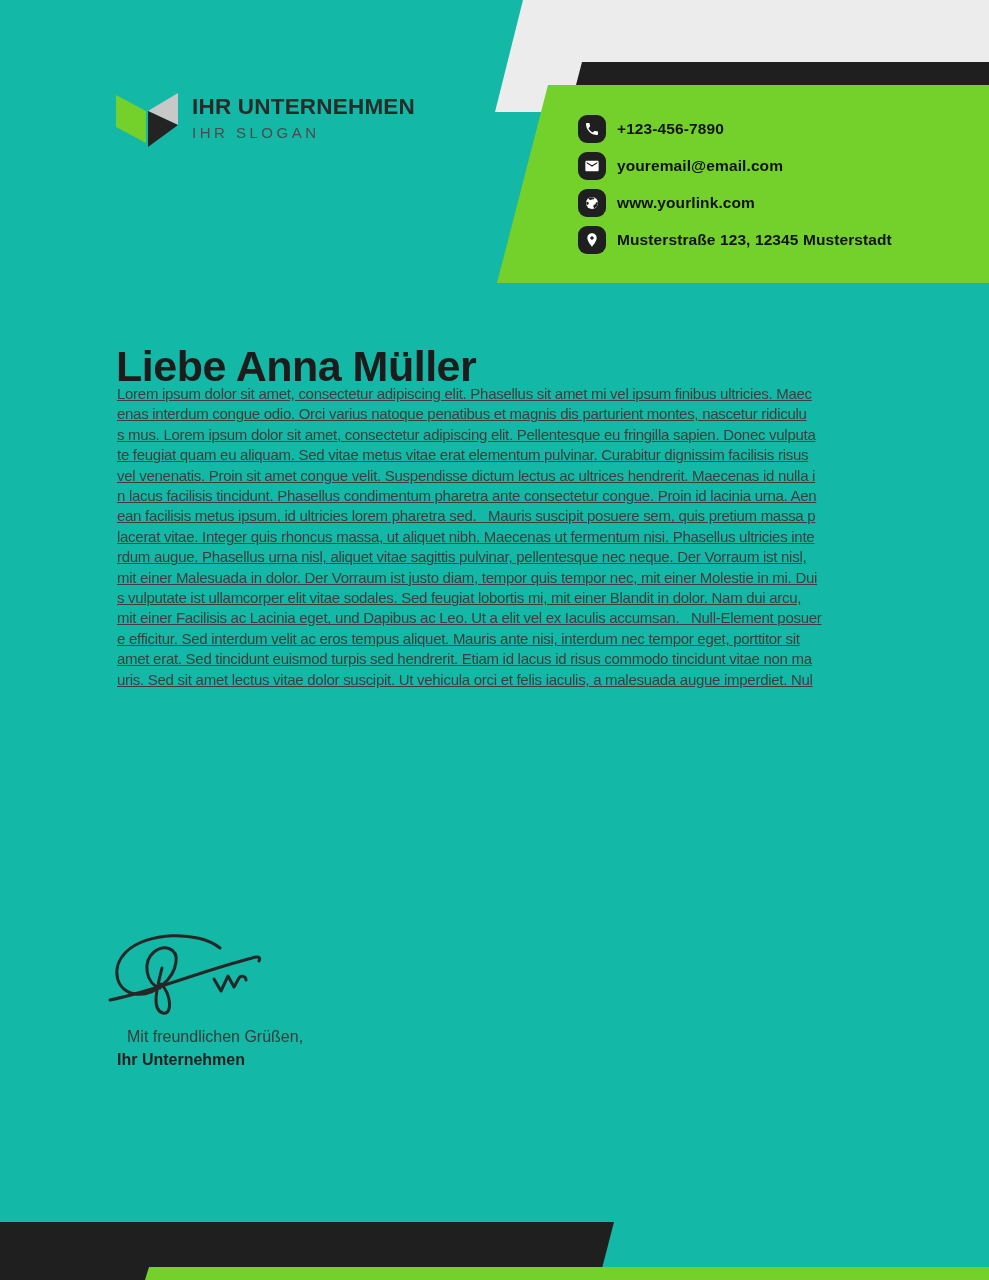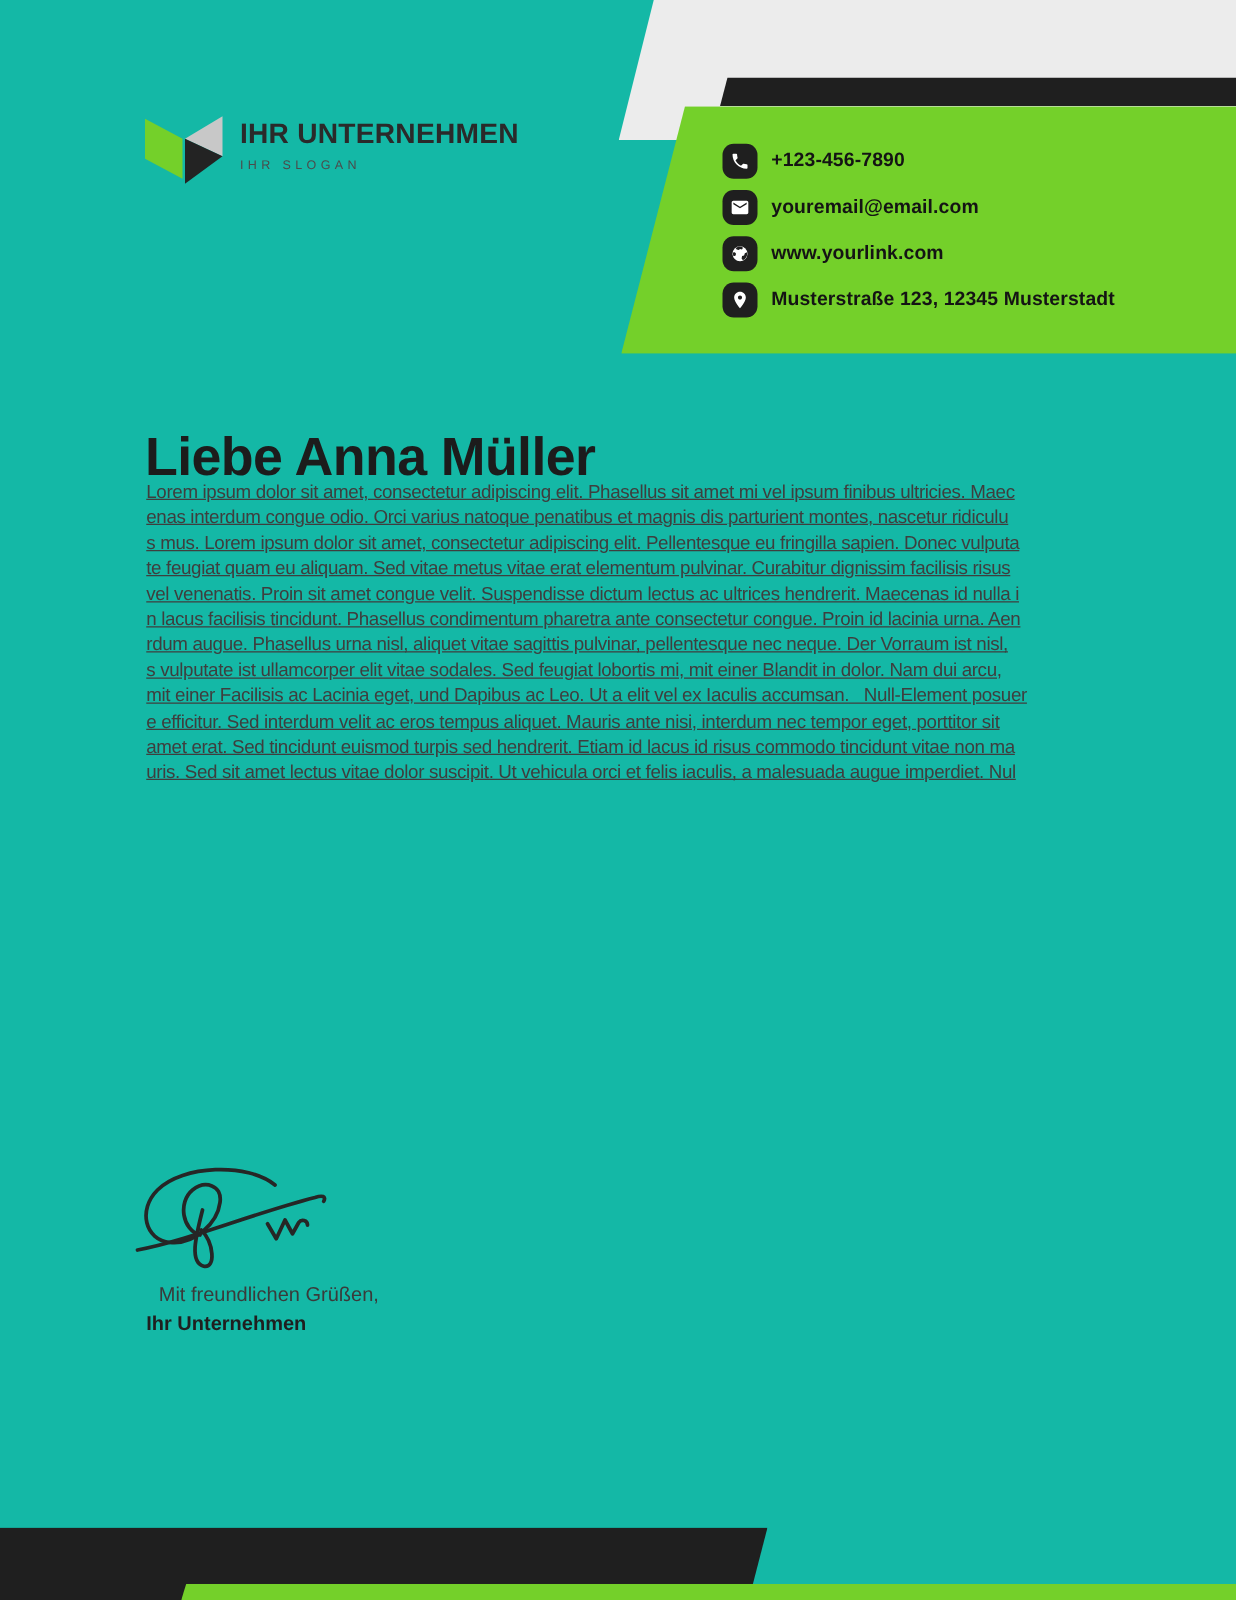--- a/index.html
+++ b/index.html
@@ -15,21 +15,21 @@
   .hdr-black{left:0;top:0;width:989px;height:85px;background:var(--dark);
     clip-path:polygon(582px 62px,989px 62px,989px 85px,576px 85px);z-index:2;}
   .hdr-green{left:0;top:85px;width:989px;height:198px;background:var(--green);
     clip-path:polygon(548px 0,989px 0,989px 198px,497px 198px);z-index:3;}
 
   
   .logo{position:absolute;left:112px;top:90px;display:flex;align-items:flex-start;z-index:4;}
   .logo-mark{width:70px;height:62px;}
   .logo-text{margin-left:10px;padding-top:5px;}
   .logo-name{font-size:22.5px;font-weight:bold;color:#2a2a2a;letter-spacing:.2px;line-height:24px;}
-  .logo-slogan{font-size:10px;color:#4b4b4b;letter-spacing:3.5px;line-height:16px;margin-top:6px;}
+  .logo-slogan{font-size:15px;color:#4b4b4b;letter-spacing:3.5px;line-height:16px;margin-top:6px;}
 
   
   .contact{position:absolute;left:578px;top:115px;z-index:5;display:flex;flex-direction:column;gap:9px;}
   .c-row{display:flex;align-items:center;height:28px;}
   .c-ico{width:28px;height:28px;border-radius:9px;background:var(--dark);
     display:flex;align-items:center;justify-content:center;flex:0 0 28px;}
   .c-ico svg{width:16px;height:16px;display:block;}
   .c-txt{margin-left:11px;font-size:15.5px;font-weight:bold;color:#141414;letter-spacing:.1px;white-space:nowrap;}
 
   
@@ -110,21 +110,24 @@
   <h1 class="salutation">Liebe Anna Müller</h1>
 
   <div class="body">
 
   <div class="body-line">Lorem ipsum dolor sit amet, consectetur adipiscing elit. Phasellus sit amet mi vel ipsum finibus ultricies. Maec</div>
       <div class="body-line">enas interdum congue odio. Orci varius natoque penatibus et magnis dis parturient montes, nascetur ridiculu</div>
       <div class="body-line">s mus. Lorem ipsum dolor sit amet, consectetur adipiscing elit. Pellentesque eu fringilla sapien. Donec vulputa</div>
       <div class="body-line">te feugiat quam eu aliquam. Sed vitae metus vitae erat elementum pulvinar. Curabitur dignissim facilisis risus</div>
       <div class="body-line">vel venenatis. Proin sit amet congue velit. Suspendisse dictum lectus ac ultrices hendrerit. Maecenas id nulla i</div>
       <div class="body-line">n lacus facilisis tincidunt. Phasellus condimentum pharetra ante consectetur congue. Proin id lacinia urna. Aen</div>
+      <div class="body-line">ean facilisis metus ipsum, id ultricies lorem pharetra sed.   Mauris suscipit posuere sem, quis pretium massa p</div>
+      <div class="body-line">lacerat vitae. Integer quis rhoncus massa, ut aliquet nibh. Maecenas ut fermentum nisi. Phasellus ultricies inte</div>
       <div class="body-line">rdum augue. Phasellus urna nisl, aliquet vitae sagittis pulvinar, pellentesque nec neque. Der Vorraum ist nisl,</div>
+      <div class="body-line">mit einer Malesuada in dolor. Der Vorraum ist justo diam, tempor quis tempor nec, mit einer Molestie in mi. Dui</div>
       <div class="body-line">s vulputate ist ullamcorper elit vitae sodales. Sed feugiat lobortis mi, mit einer Blandit in dolor. Nam dui arcu,</div>
       <div class="body-line">mit einer Facilisis ac Lacinia eget, und Dapibus ac Leo. Ut a elit vel ex Iaculis accumsan.   Null-Element posuer</div>
       <div class="body-line">e efficitur. Sed interdum velit ac eros tempus aliquet. Mauris ante nisi, interdum nec tempor eget, porttitor sit</div>
       <div class="body-line">amet erat. Sed tincidunt euismod turpis sed hendrerit. Etiam id lacus id risus commodo tincidunt vitae non ma</div>
       <div class="body-line">uris. Sed sit amet lectus vitae dolor suscipit. Ut vehicula orci et felis iaculis, a malesuada augue imperdiet. Nul</div>
     </div>
 
   <svg class="signature" viewBox="0 0 165 95" fill="none">
     <path d="M118 22 C96 4 44 6 24 26 C8 42 14 66 34 68 C54 70 72 52 74 36 C76 22 62 18 52 26 C40 36 44 58 58 62" stroke="#262626" stroke-width="3" stroke-linecap="round"></path>
     <path d="M8 74 C50 66 96 46 150 32 C156 30 159 31 157 35" stroke="#262626" stroke-width="3" stroke-linecap="round"></path>

